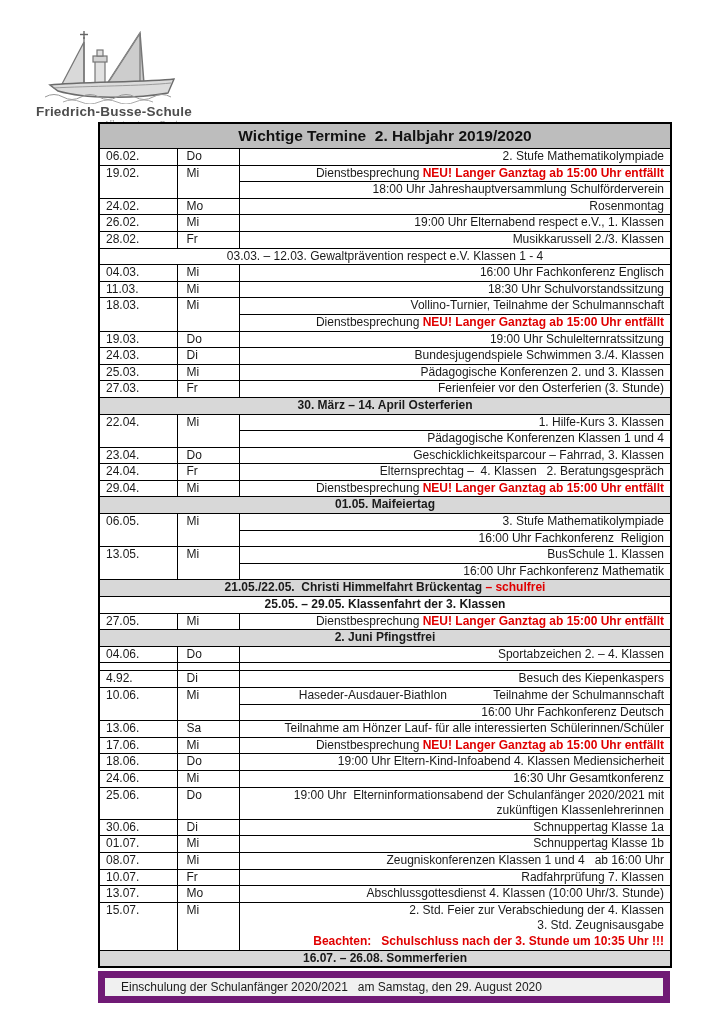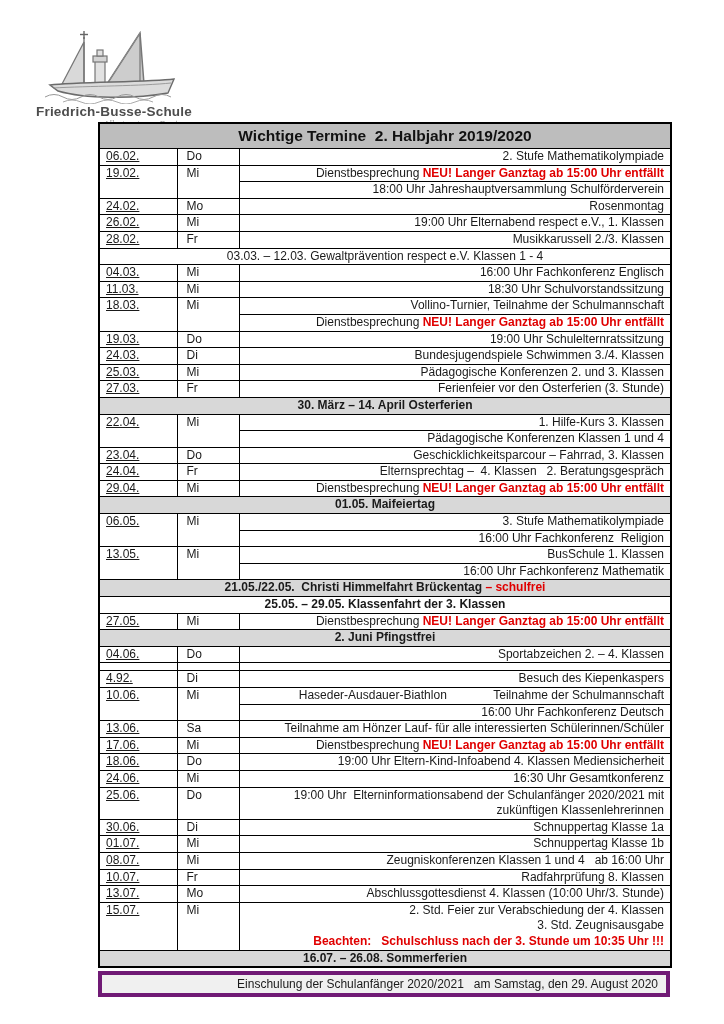--- a/index.html
+++ b/index.html
@@ -11,37 +11,37 @@
   .logo svg{display:block;margin:0 auto;}
   .logo-name{font-size:13.5px;font-weight:bold;color:#4d4d4d;letter-spacing:.2px;white-space:nowrap;}
   .logo-tagline{font-size:8px;font-style:italic;color:#9c9c9c;text-align:right;padding-right:10px;font-family:"DejaVu Serif",serif;}
 
   
   .table-wrap{position:absolute;left:84px;top:122px;width:664px;margin-left:14px;}
   table{border-collapse:collapse;table-layout:fixed;width:572px;border:2px solid #000;}
   td,th{border:1px solid #000;vertical-align:top;padding:0;font-size:12px;}
   th.title-cell{background:var(--title-bg,#bdbdbd);text-align:center;font-weight:bold;
       font-size:15.5px;padding:3px 0;white-space:pre-wrap;color:#111;}
-  td.date{padding:0 2px 0 6px;text-decoration:underline;}
+  td.date{padding:0 2px 0 6px;}
   td.day{padding:0 2px 0 9px;}
   td.event{padding:0 6px 0 8px;text-align:right;}
   .line{line-height:15.6px;white-space:pre-wrap;}
   .line.indent{padding-left:68px;}
   td.banner{text-align:center;padding:0 22px;}
   td.banner .line{text-align:center;}
   .bg-gray{background:var(--banner-bg,#d8d8d8);}
   .bg-white{background:#fff;}
   .b{font-weight:bold;}
   .red{color:var(--red,#e00000);}
   tr.sp td{height:7px;}
 
   
-  .footnote{box-sizing:border-box;width:572px;margin-top:3px;border:4px solid #701a75;
-      background:var(--note-bg,#f0f0f0);text-align:right;font-size:12px;line-height:16px;
-      padding:1px 8px;white-space:pre-wrap;}
+  .footnote{box-sizing:border-box;width:572px;margin-top:3px;border:7px solid #701a75;
+      background:var(--note-bg,#f0f0f0);text-align:left;font-size:12px;line-height:16px;
+      padding:1px 16px;white-space:pre-wrap;}
 </style>
 </head>
 <body>
 
 <div class="page">
 
   <div class="logo">
     <svg width="138" height="76" viewBox="0 0 138 76">
 
       <path d="M97 5 L64 56 L101 56 Z" fill="#cdcdcd" stroke="#777" stroke-width="1.5"></path>
@@ -353,21 +353,21 @@
             <td class="date" rowspan="1">08.07.</td>
             <td class="day" rowspan="1">Mi</td>
             <td class="event">
               <div class="line"><span class="t">Zeugniskonferenzen Klassen 1 und 4   ab 16:00 Uhr</span></div>
             </td>
           </tr>
           <tr>
             <td class="date" rowspan="1">10.07.</td>
             <td class="day" rowspan="1">Fr</td>
             <td class="event">
-              <div class="line"><span class="t">Radfahrprüfung 8. Klassen</span></div>
+              <div class="line"><span class="t">Radfahrprüfung 7. Klassen</span></div>
             </td>
           </tr>
           <tr>
             <td class="date" rowspan="1">13.07.</td>
             <td class="day" rowspan="1">Mo</td>
             <td class="event">
               <div class="line"><span class="t">Abschlussgottesdienst 4. Klassen (10:00 Uhr/3. Stunde)</span></div>
             </td>
           </tr>
           <tr>

